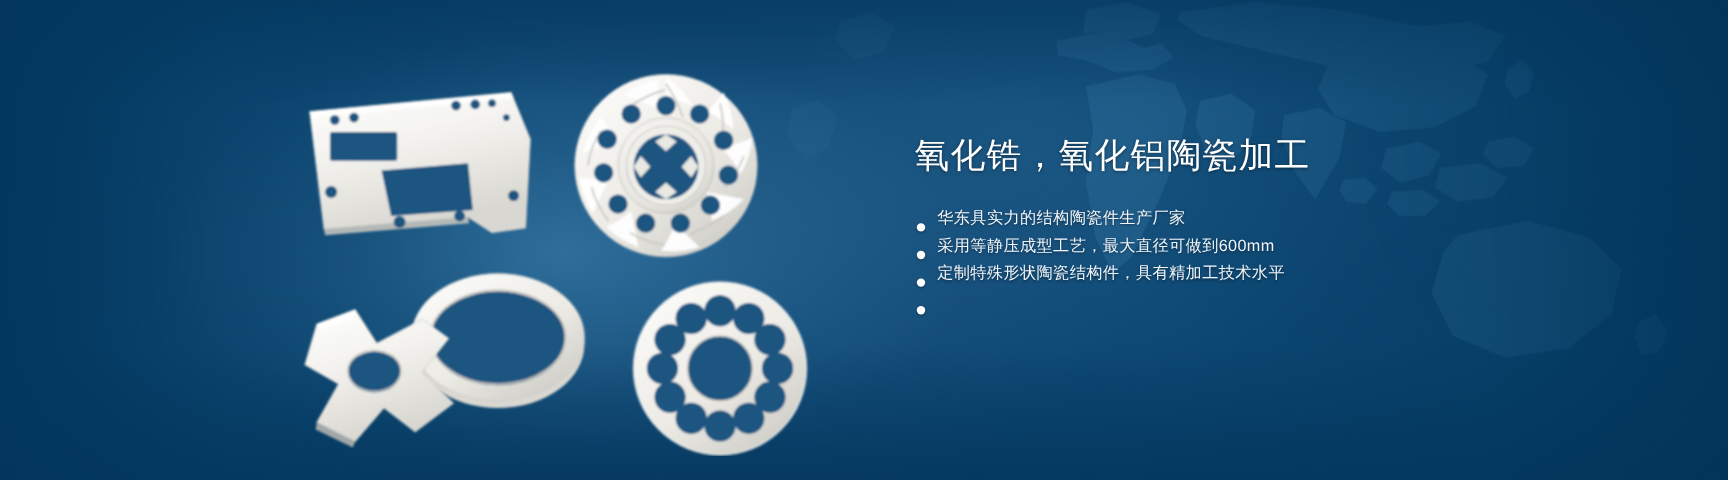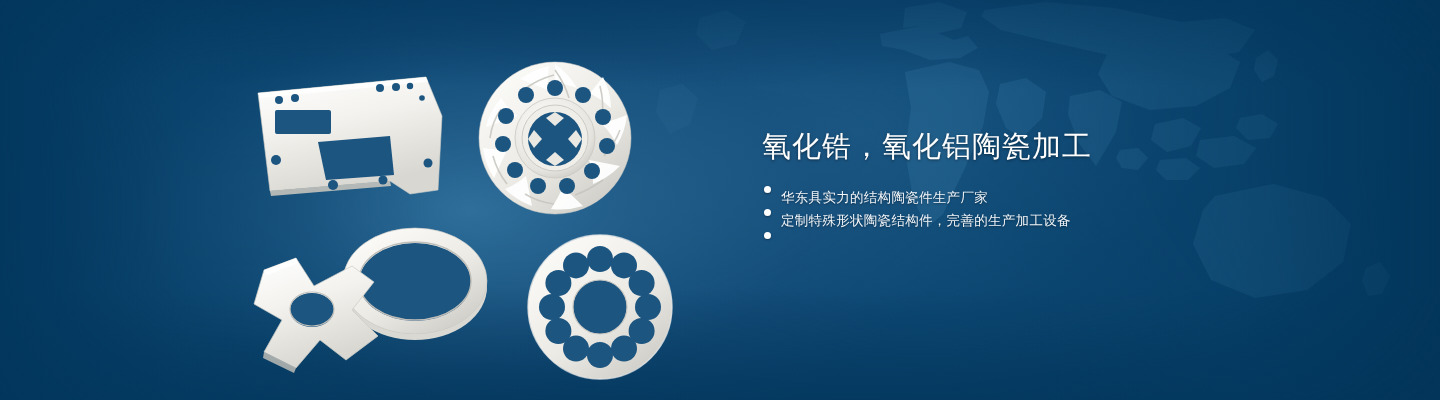--- a/index.html
+++ b/index.html
@@ -67,41 +67,41 @@
     top: 30px;
     width: 500px;
     height: 350px;
   }
   .products svg { display: block; }
 
   
   .copy {
     position: absolute;
     left: 762px;
-    top: 128px;
+    top: 112px;
     width: 620px;
   }
   .headline {
     margin: 0;
     font-size: 29px;
     line-height: 36px;
     font-weight: 400;
     letter-spacing: 1px;
     color: #ffffff;
     text-shadow: 0 1px 3px rgba(0,0,0,0.45);
     white-space: nowrap;
   }
   .bullets {
     list-style: none;
     margin: 22px 0 0 2px;
     padding: 0;
   }
   .bullet {
     display: flex;
-    align-items: flex-start;
+    align-items: flex-end;
     height: 23px;
     white-space: nowrap;
   }
   .bullet-dot {
     flex: 0 0 auto;
     width: 7px;
     height: 7px;
     border-radius: 50%;
     background: #ffffff;
     margin-right: 10px;
@@ -308,21 +308,25 @@
   <div class="copy">
     <h1 class="headline">氧化锆，氧化铝陶瓷加工</h1>
 
     <ul class="bullets">
       <li class="bullet">
         <span class="bullet-dot"></span>
         <span class="bullet-text">华东具实力的结构陶瓷件生产厂家</span>
       </li>
       <li class="bullet">
         <span class="bullet-dot"></span>
-        <span class="bullet-text">定制特殊形状陶瓷结构件，完善的生产加工设备</span>
+        <span class="bullet-text">采用等静压成型工艺，最大直径可做到600mm</span>
+      </li>
+      <li class="bullet">
+        <span class="bullet-dot"></span>
+        <span class="bullet-text">定制特殊形状陶瓷结构件，具有精加工技术水平</span>
       </li>
       <li class="bullet">
         <span class="bullet-dot"></span>
       </li>
     </ul>
   </div>
 
 </div>
 
 </body></html>

